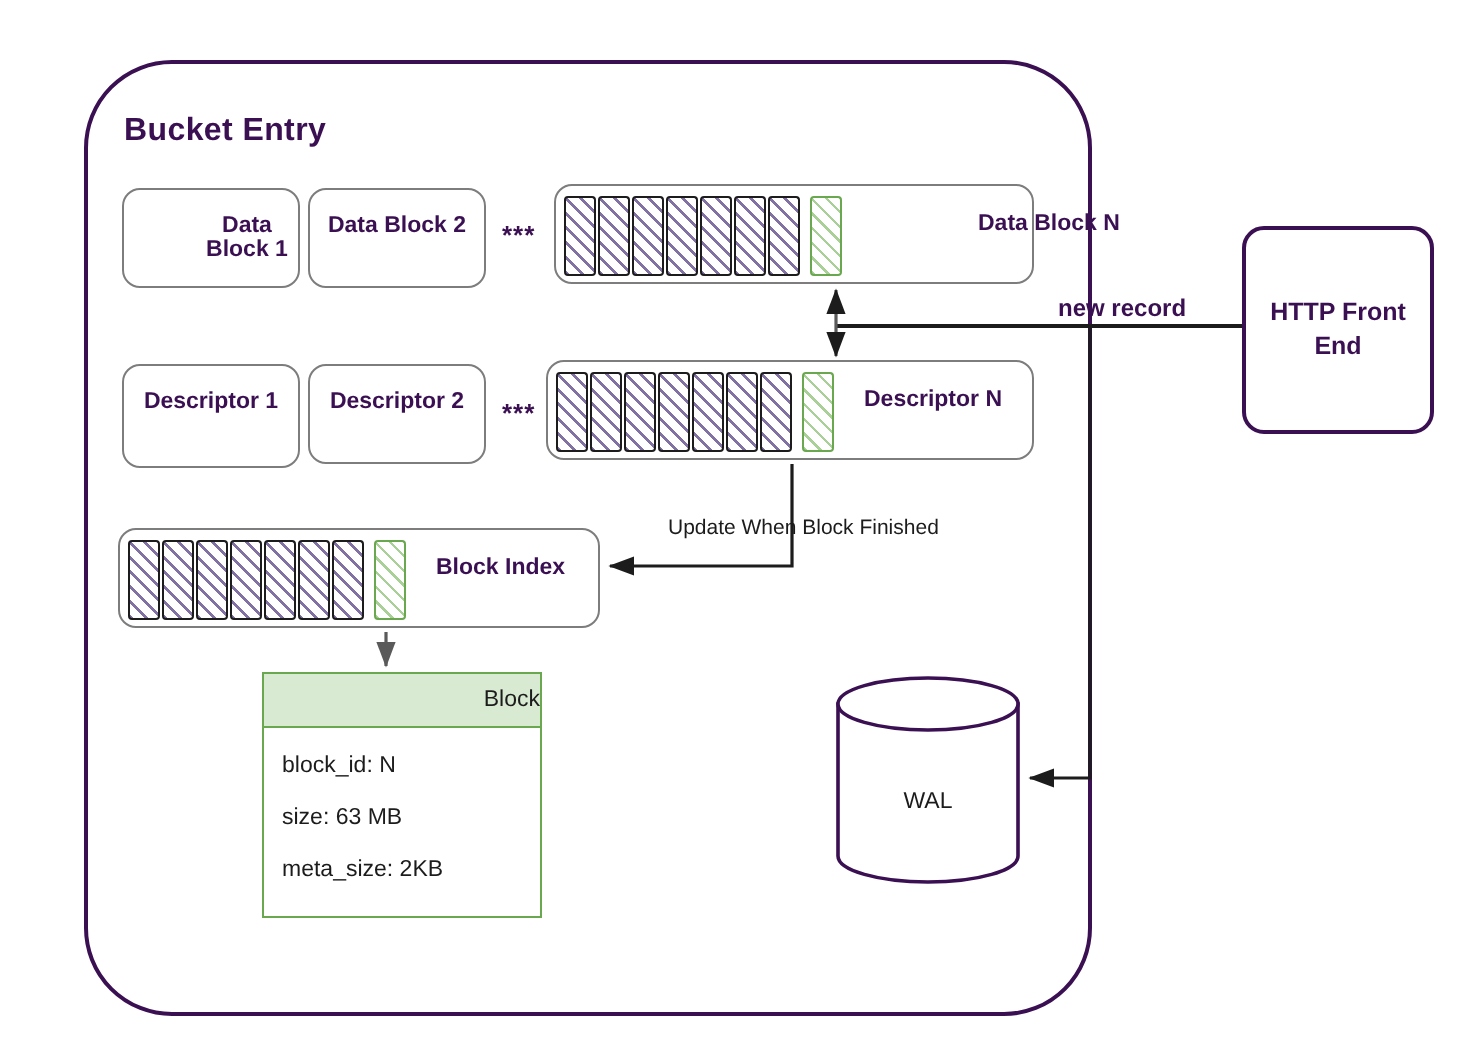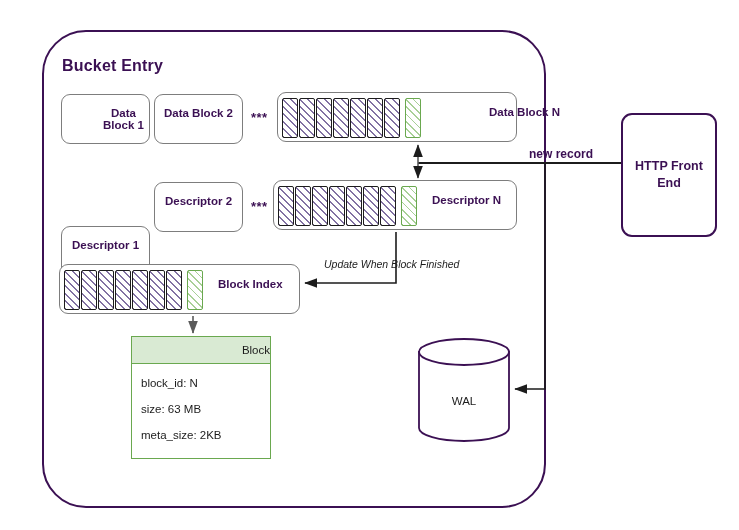--- a/index.html
+++ b/index.html
@@ -86,21 +86,21 @@
         45deg,
         rgba(147,196,125,0.8) 0px,
         rgba(147,196,125,0.8) 1.2px,
         rgba(255,255,255,0) 1.2px,
         rgba(255,255,255,0) 5.2px);
   }
 
   
   .http-box {
     left: 621px; top: 113px;
-    width: 96px; height: 124px;
+    width: 96px; height: 104px;
     border: 2px solid #3b1053;
     border-radius: 11px;
     background: #ffffff;
     color: #3b1053;
     font-size: 12.5px;
     font-weight: bold;
     display: flex;
     align-items: center;
     justify-content: center;
     text-align: center;
@@ -142,25 +142,24 @@
 
   
   .lbl-new-record {
     left: 529px; top: 147px;
     color: #3b1053;
     font-size: 12px;
     font-weight: bold;
     white-space: nowrap;
   }
   .lbl-update {
-    left: 324px; top: 258px;
+    left: 334px; top: 258px;
     color: #1c1c1c;
     font-size: 10.5px;
     white-space: nowrap;
-    font-style: italic;
   }
 
   svg.overlay {
     position: absolute;
     left: 0; top: 0;
     width: 739px; height: 530px;
     pointer-events: none;
   }
 </style>
 </head>
@@ -182,21 +181,21 @@
     <div class="cell" style="left:21px; top:5px; width:14px; height:38px;"></div>
     <div class="cell" style="left:38px; top:5px; width:14px; height:38px;"></div>
     <div class="cell" style="left:55px; top:5px; width:14px; height:38px;"></div>
     <div class="cell" style="left:72px; top:5px; width:14px; height:38px;"></div>
     <div class="cell" style="left:89px; top:5px; width:14px; height:38px;"></div>
     <div class="cell" style="left:106px;top:5px; width:14px; height:38px;"></div>
     <div class="cell green" style="left:127px;top:5px; width:14px; height:38px;"></div>
     <div class="nrow-label" style="left:163px; top:13px;margin-left:48px;">Data Block N</div>
   </div>
 
-  <div class="abs grey-box" style="left:61px; top:182px; width:89px; height:52px;margin-top:44px;">Descriptor 1</div>
+  <div class="abs grey-box" style="left:61px; top:182px; width:89px; height:52px;">Descriptor 1</div>
 
   <div class="abs grey-box" style="left:154px; top:182px; width:89px; height:50px;">Descriptor 2</div>
 
   <div class="abs ellipsis" style="left:251px; top:200px;">***</div>
 
   <div class="abs nrow" style="left:59px; top:264px; width:241px; height:50px;">
     <div class="cell" style="left:4px;  top:5px; width:14px; height:38px;"></div>
     <div class="cell" style="left:21px; top:5px; width:14px; height:38px;"></div>
     <div class="cell" style="left:38px; top:5px; width:14px; height:38px;"></div>
     <div class="cell" style="left:55px; top:5px; width:14px; height:38px;"></div>

